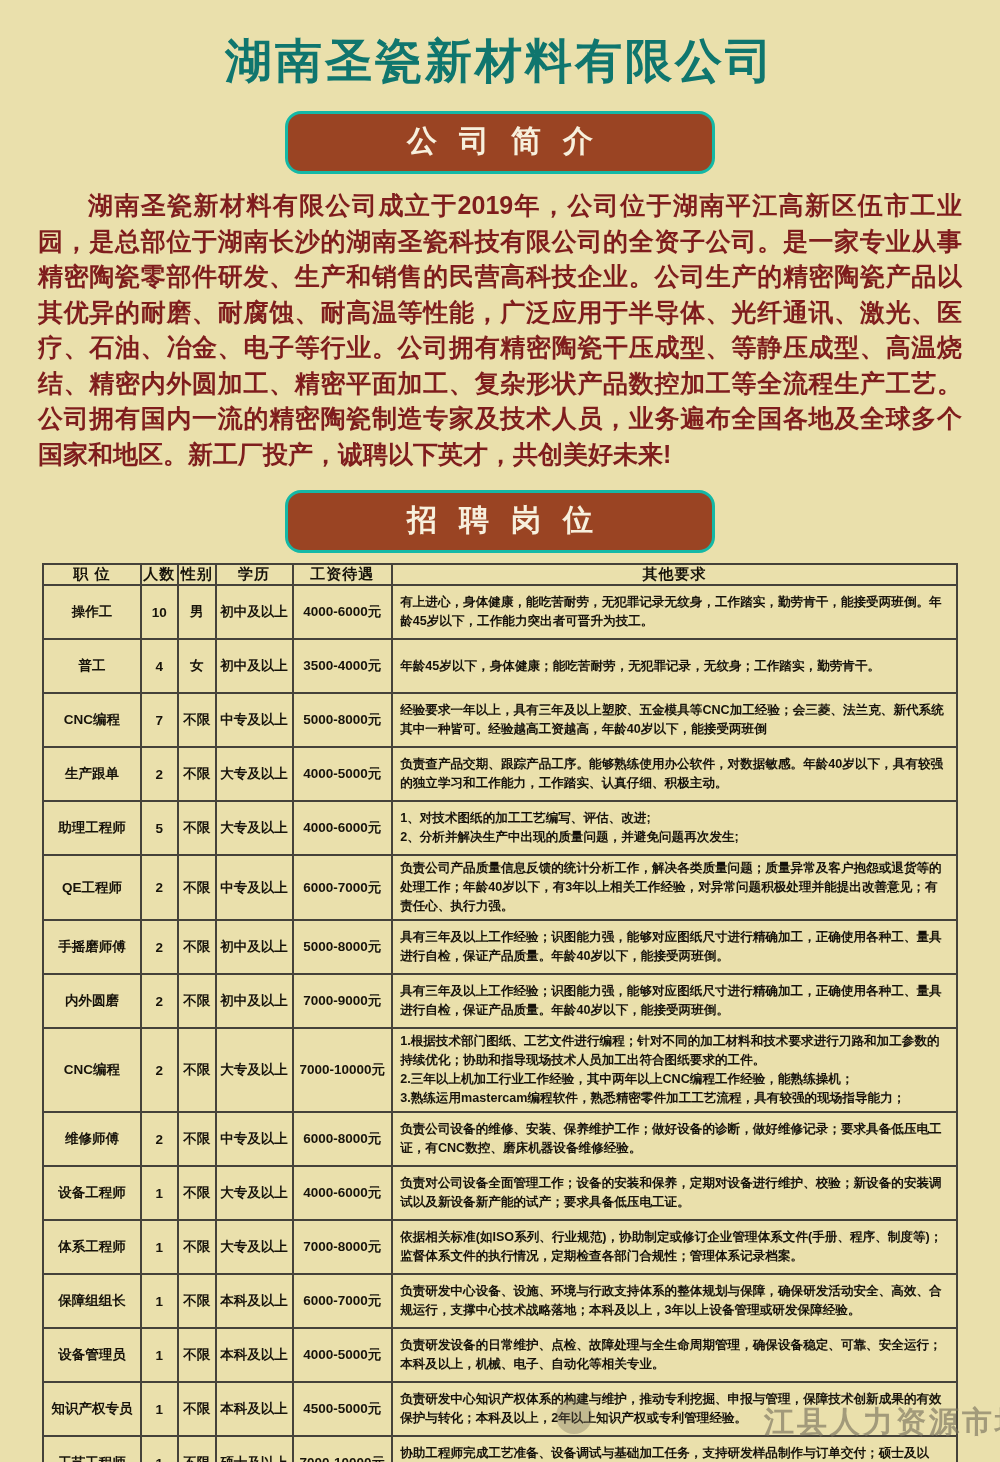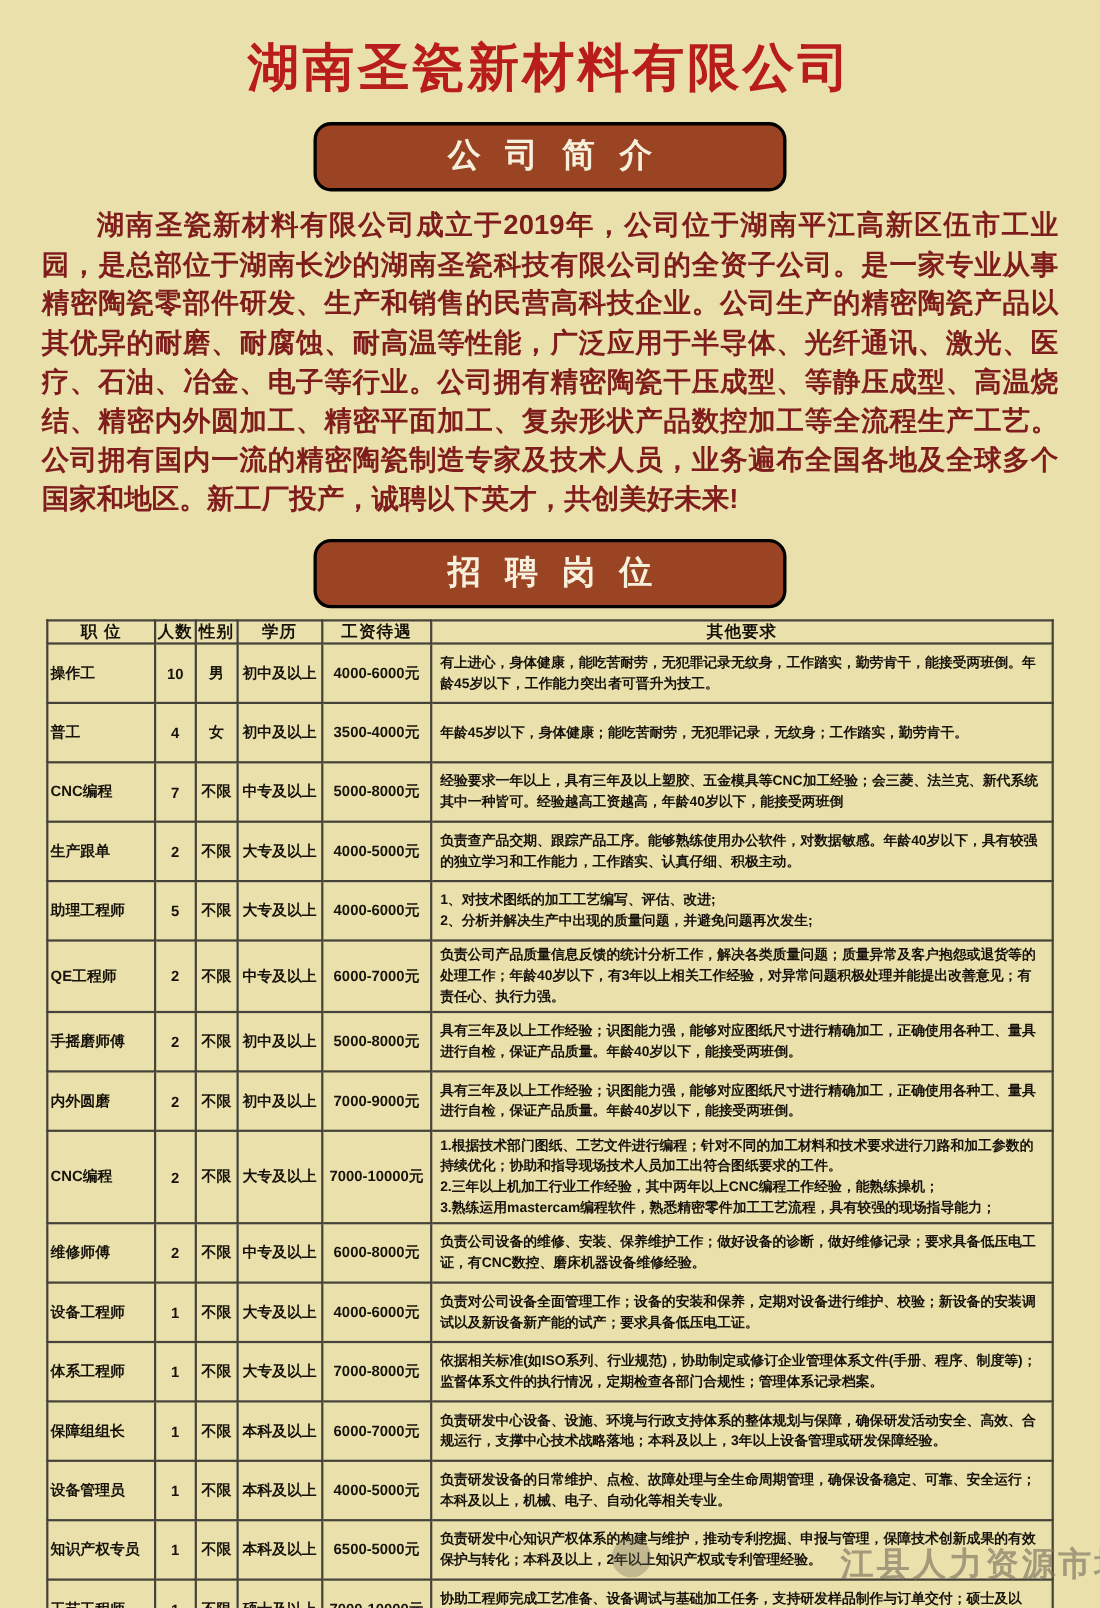--- a/index.html
+++ b/index.html
@@ -3,42 +3,42 @@
 <meta charset="utf-8">
 <style>
   html,body{margin:0;padding:0;background:#cfc79a;}
   .page{
     position:relative;width:1000px;height:1462px;margin:0 auto;
     background:#eae0ac;overflow:hidden;
     font-family:"Liberation Sans",sans-serif;color:#1d180f;
   }
   .company-title{
     margin:0;padding-top:30px;text-align:center;
-    font-size:47px;font-weight:bold;color:#b91c1c;letter-spacing:3px;
+    font-size:47px;font-weight:bold;color:#0f766e;letter-spacing:3px;
   }
   .pill{
     width:430px;margin:18px auto 0;box-sizing:border-box;
-    background:#9a4423;border:3px solid #000000;border-radius:16px;
+    background:#9a4423;border:3px solid #14b8a6;border-radius:16px;
     color:#f7f0dd;font-size:30px;font-weight:bold;text-align:center;
     letter-spacing:22px;text-indent:22px;padding:7px 0 9px;
   }
   .intro{
     width:924px;margin:14px auto 0;
     font-size:25px;line-height:35.5px;font-weight:bold;color:#7f1d1d;
     text-align:justify;text-indent:2em;
   }
   .jobs-table{
     width:916px;margin:10px auto 0;border-collapse:collapse;table-layout:fixed;
   }
   .jobs-table th,.jobs-table td{
     border:2px solid #45423a;font-weight:bold;color:#17130a;
     vertical-align:middle;box-sizing:border-box;
   }
   .jobs-table th{font-size:15px;padding:0 0;letter-spacing:1px;text-align:center;}
-  .c-pos{font-size:13.5px;padding:17px 2px;}
+  .c-pos{font-size:13.5px;text-align:center;padding:17px 2px;}
   .c-num,.c-gen{font-size:13.5px;text-align:center;padding:3px 4px;}
   .c-edu,.c-sal{font-size:13.5px;text-align:center;padding:3px 1px;}
   .c-req{
     font-size:12.6px;text-align:left;padding:3px 7px;line-height:19px;
     white-space:pre-line;word-break:break-all;margin-top:23px;
   }
   .watermark{
     position:absolute;left:764px;top:1402px;z-index:1;
     font-size:30px;font-weight:bold;letter-spacing:3px;
     color:rgba(118,112,92,0.62);white-space:nowrap;
@@ -199,21 +199,21 @@
     <td class="c-gen">不限</td>
     <td class="c-edu">本科及以上</td>
     <td class="c-sal">4000-5000元</td>
     <td class="c-req">负责研发设备的日常维护、点检、故障处理与全生命周期管理，确保设备稳定、可靠、安全运行；本科及以上，机械、电子、自动化等相关专业。</td>
   </tr>
         <tr>
     <td class="c-pos">知识产权专员</td>
     <td class="c-num">1</td>
     <td class="c-gen">不限</td>
     <td class="c-edu">本科及以上</td>
-    <td class="c-sal">6500-5000元</td>
+    <td class="c-sal">4500-5000元</td>
     <td class="c-req">负责研发中心知识产权体系的构建与维护，推动专利挖掘、申报与管理，保障技术创新成果的有效保护与转化；本科及以上，2年以上知识产权或专利管理经验。</td>
   </tr>
         <tr>
     <td class="c-pos">工艺工程师</td>
     <td class="c-num">1</td>
     <td class="c-gen">不限</td>
     <td class="c-edu">硕士及以上</td>
     <td class="c-sal">7000-10000元</td>
     <td class="c-req">协助工程师完成工艺准备、设备调试与基础加工任务，支持研发样品制作与订单交付；硕士及以上，3年以上机械加工或助理经验。</td>
   </tr>

